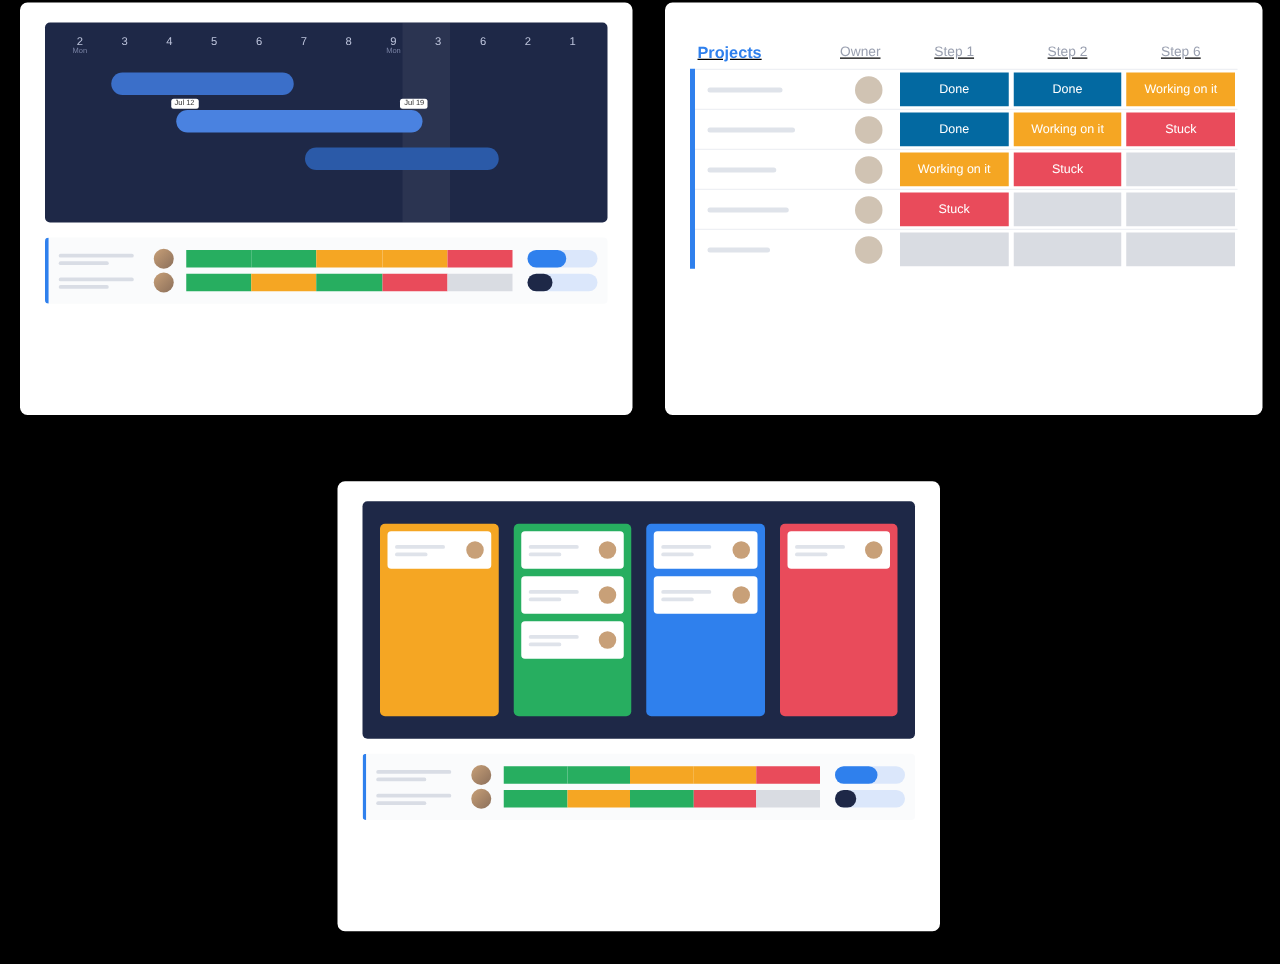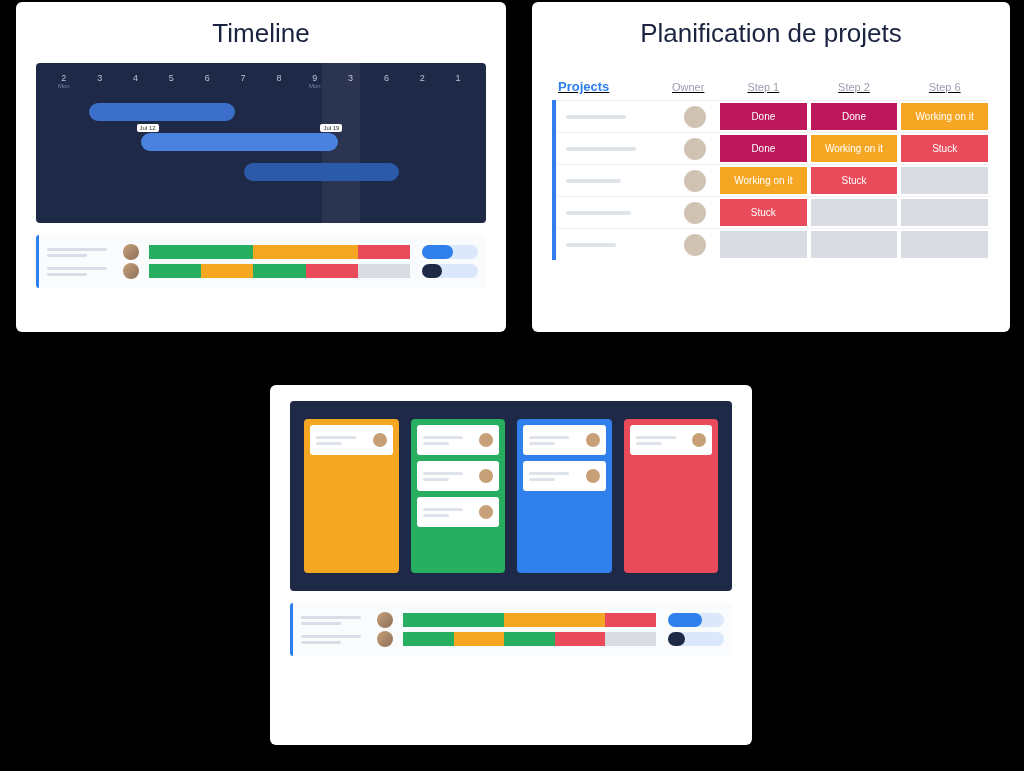--- a/index.html
+++ b/index.html
@@ -66,21 +66,21 @@
   .proj-h-label { color:#2f80ed; font-weight:600; font-size:13px; width:120px; padding-left:6px; }
   .proj-h-owner { width:46px; color:#9aa0b0; }
   .proj-h-step { flex:1; text-align:center; color:#9aa0b0; }
   .proj-body { border-left:4px solid #2f80ed; }
   .proj-row { display:flex; align-items:stretch; height:32px; border-top:1px solid #eef0f4; }
   .proj-name { width:116px; display:flex; align-items:center; padding-left:10px; }
   .proj-name span { height:4px; background:#dfe3ea; border-radius:2px; }
   .proj-owner { width:46px; display:flex; align-items:center; justify-content:center; }
   .proj-owner .av { width:22px; height:22px; border-radius:50%; background:#d0c3b3; }
   .proj-cell { flex:1; margin:2px; display:flex; align-items:center; justify-content:center; color:#fff; font-size:10px; font-weight:500; }
-  .c-green { background:#be185d; }
+  .c-green { background:#0369a1; }
   .c-orange{ background:#f5a623; }
   .c-red   { background:#e94b5b; }
   .c-grey  { background:#d9dce2; }
 
   
   #card-kanban { left: 270px; top: 385px; width: 482px; height: 360px; }
   .kan-area {
     background:#1e2847;
     border-radius:4px;
     padding:18px 14px;
@@ -93,21 +93,20 @@
   .kc-blue{ background:#2f80ed; } .kc-red{ background:#e94b5b; }
   .kan-card { background:#fff; border-radius:3px; height:30px; padding:5px 6px; display:flex; align-items:center; justify-content:space-between; }
   .kan-card .t { display:flex; flex-direction:column; gap:3px; }
   .kan-card .t div { height:3px; background:#dfe3ea; border-radius:2px; }
   .kan-card .av { width:14px; height:14px; border-radius:50%; background:#c8a078; flex:none; }
 </style>
 </head>
 <body>
 
 <div class="card" id="card-timeline">
-  <div class="card-title">Timeline</div>
   <div class="gantt">
     <div class="g-highlight"></div>
     <div class="g-header" id="g-header">
         <div class="g-day"><span class="dn">2</span><span class="dw">Mon</span></div>
         <div class="g-day"><span class="dn">3</span></div>
         <div class="g-day"><span class="dn">4</span></div>
         <div class="g-day"><span class="dn">5</span></div>
         <div class="g-day"><span class="dn">6</span></div>
         <div class="g-day"><span class="dn">7</span></div>
         <div class="g-day"><span class="dn">8</span></div>
@@ -158,21 +157,20 @@
           <div class="s-cell" style="background: rgb(217, 220, 226);"></div>
         </div>
         <div class="s-pill" style="background: rgb(219, 231, 251);">
           <div style="position: absolute; left: 0px; top: 0px; bottom: 0px; border-radius: 7px; width: 35%; background: rgb(30, 40, 71);"></div>
         </div>
       </div>
     </div>
 </div>
 
 <div class="card" id="card-projects">
-  <div class="card-title">Planification de projets</div>
   <div class="proj-wrap">
     <div class="proj-header">
       <div class="proj-h-label">Projects</div>
       <div class="proj-h-owner">Owner</div>
       <div class="proj-h-step">Step 1</div>
       <div class="proj-h-step">Step 2</div>
       <div class="proj-h-step">Step 6</div>
     </div>
     <div class="proj-body" id="proj-body">
         <div class="proj-row">

